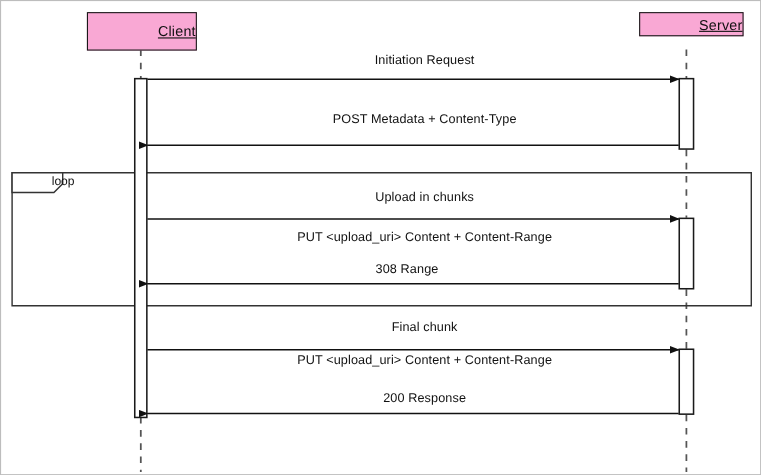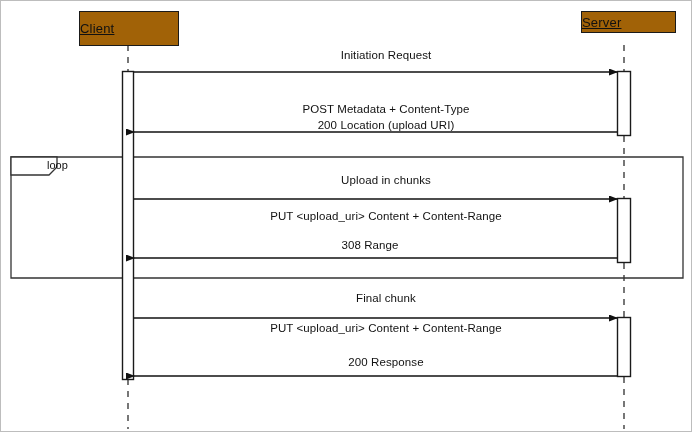--- a/index.html
+++ b/index.html
@@ -24,25 +24,25 @@
     position: absolute;
     left: 0;
     top: 0;
     width: 692px;
     height: 432px;
   }
   
   .participant {
     position: absolute;
     box-sizing: border-box;
-    background: #a16207;
+    background: #f9a8d4;
     border: 1.4px solid #1a1a1a;
     display: flex;
     align-items: center;
-    justify-content: flex-start;
+    justify-content: flex-end;
   }
   .participant .pname {
     font-size: 13px;
     color: #111111;
     text-decoration: underline;
     letter-spacing: 0.2px;
     white-space: nowrap;
   }
   
   .msg-label {
@@ -121,21 +121,20 @@
   <div class="participant" style="left:580px; top:10px; width:95px; height:22px;">
     <span class="pname">Server</span>
   </div>
 
   <span class="frag-label" style="left:14px; top:159px;">loop</span>
 
   <span class="msg-label" style="left:385px; top:48px;">Initiation Request</span>
 
   <span class="msg-label" style="left:385px; top:84px;margin-top:18px;">POST Metadata + Content-Type</span>
 
-  <span class="msg-label" style="left:385px; top:118px;">200 Location (upload URI)</span>
 
   <span class="msg-label" style="left:385px; top:173px;">Upload in chunks</span>
 
   <span class="msg-label" style="left:385px; top:209px;">PUT &lt;upload_uri&gt; Content + Content-Range</span>
 
   <span class="msg-label" style="left:369px; top:238px;">308 Range</span>
 
   <span class="msg-label" style="left:385px; top:291px;">Final chunk</span>
 
   <span class="msg-label" style="left:385px; top:321px;">PUT &lt;upload_uri&gt; Content + Content-Range</span>

